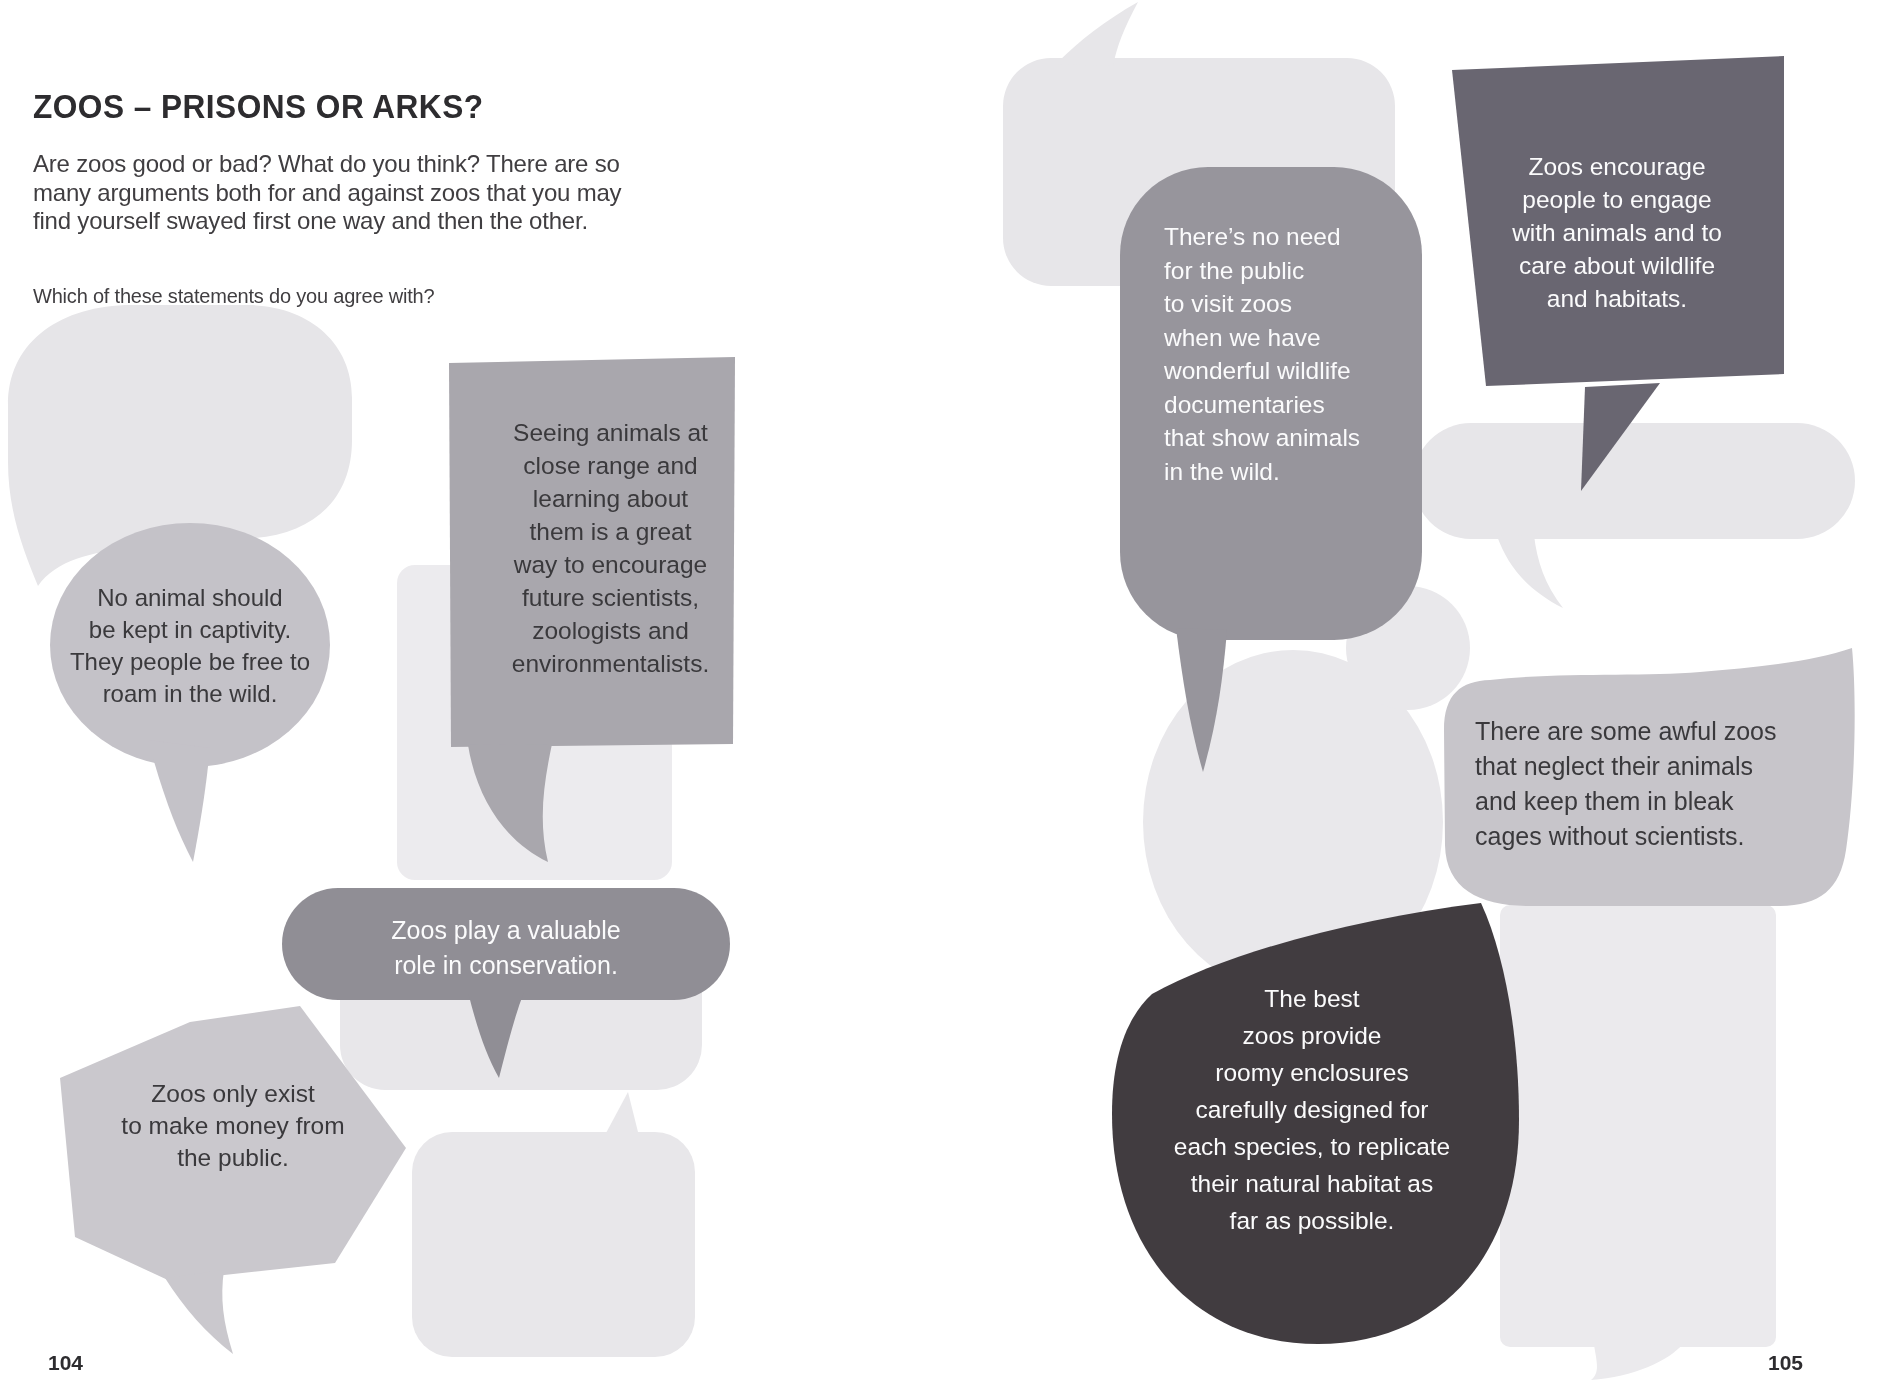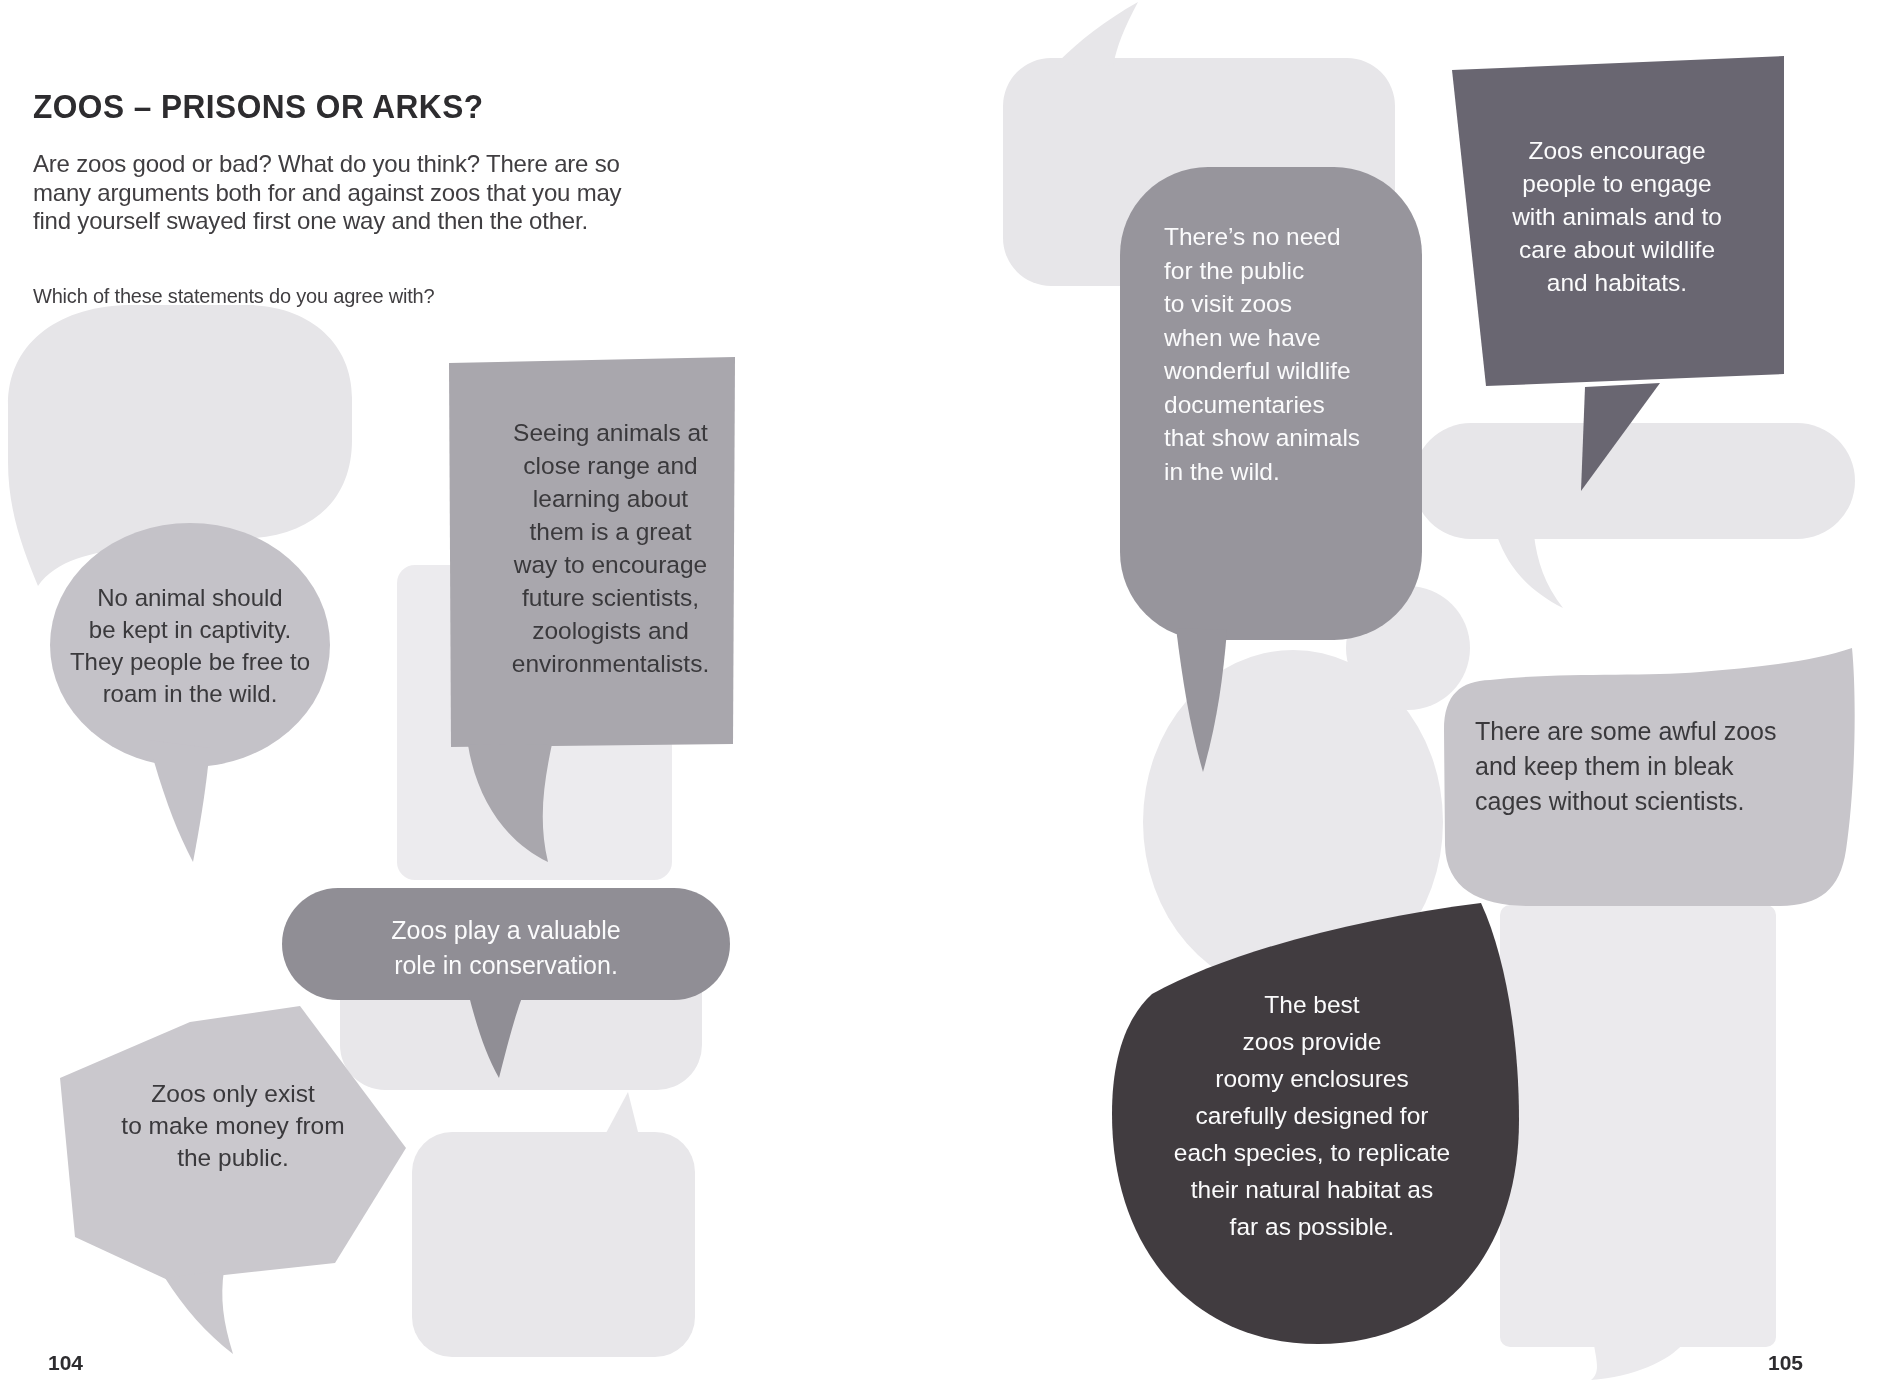--- a/index.html
+++ b/index.html
@@ -24,23 +24,23 @@
   }
   .intro{left:33px;top:150px;font-size:24px;line-height:28.5px;letter-spacing:-.2px;color:#403e41;}
   .question{left:33px;top:285px;font-size:20px;letter-spacing:-.2px;color:#403e41;}
 
   .bubble-text{font-size:24.5px;color:#3a393c;}
   .bt-no-animal{left:50px;top:582px;width:280px;text-align:center;font-size:24px;line-height:32px;}
   .bt-seeing{left:488px;top:416px;width:245px;text-align:center;line-height:33px;}
   .bt-conservation{left:282px;top:913px;width:448px;text-align:center;color:#fbfbfc;font-size:25px;line-height:35px;}
   .bt-money{left:73px;top:1078px;width:320px;text-align:center;line-height:32px;}
   .bt-docs{left:1164px;top:220px;width:250px;text-align:left;color:#fbfbfc;line-height:33.5px;}
-  .bt-encourage{left:1472px;top:134px;width:290px;text-align:center;color:#fbfbfc;line-height:33px;}
+  .bt-encourage{left:1472px;top:150px;width:290px;text-align:center;color:#fbfbfc;line-height:33px;}
   .bt-awful{left:1475px;top:714px;width:380px;text-align:left;font-size:25px;line-height:35px;}
-  .bt-best{left:1152px;top:980px;width:320px;text-align:center;color:#fbfbfc;line-height:37px;margin-top:6px;}
+  .bt-best{left:1152px;top:980px;width:320px;text-align:center;color:#fbfbfc;line-height:37px;}
 
   .pagenum{position:absolute;bottom:8px;font-size:21px;font-weight:bold;color:#2d2c2f;}
   .pagenum-left{left:48px;}
   .pagenum-right{right:85px;}
 </style>
 </head>
 <body>
 
 <div class="spread">
 
@@ -138,20 +138,21 @@
   <div class="txt bubble-text bt-encourage">
     <span class="ln">Zoos encourage</span>
     <span class="ln">people to engage</span>
     <span class="ln">with animals and to</span>
     <span class="ln">care about wildlife</span>
     <span class="ln">and habitats.</span>
   </div>
 
   <div class="txt bubble-text bt-awful">
     <span class="ln">There are some awful zoos</span>
+    <span class="ln">that neglect their animals</span>
     <span class="ln">and keep them in bleak</span>
     <span class="ln">cages without scientists.</span>
   </div>
 
   <div class="txt bubble-text bt-best">
     <span class="ln">The best</span>
     <span class="ln">zoos provide</span>
     <span class="ln">roomy enclosures</span>
     <span class="ln">carefully designed for</span>
     <span class="ln">each species, to replicate</span>

